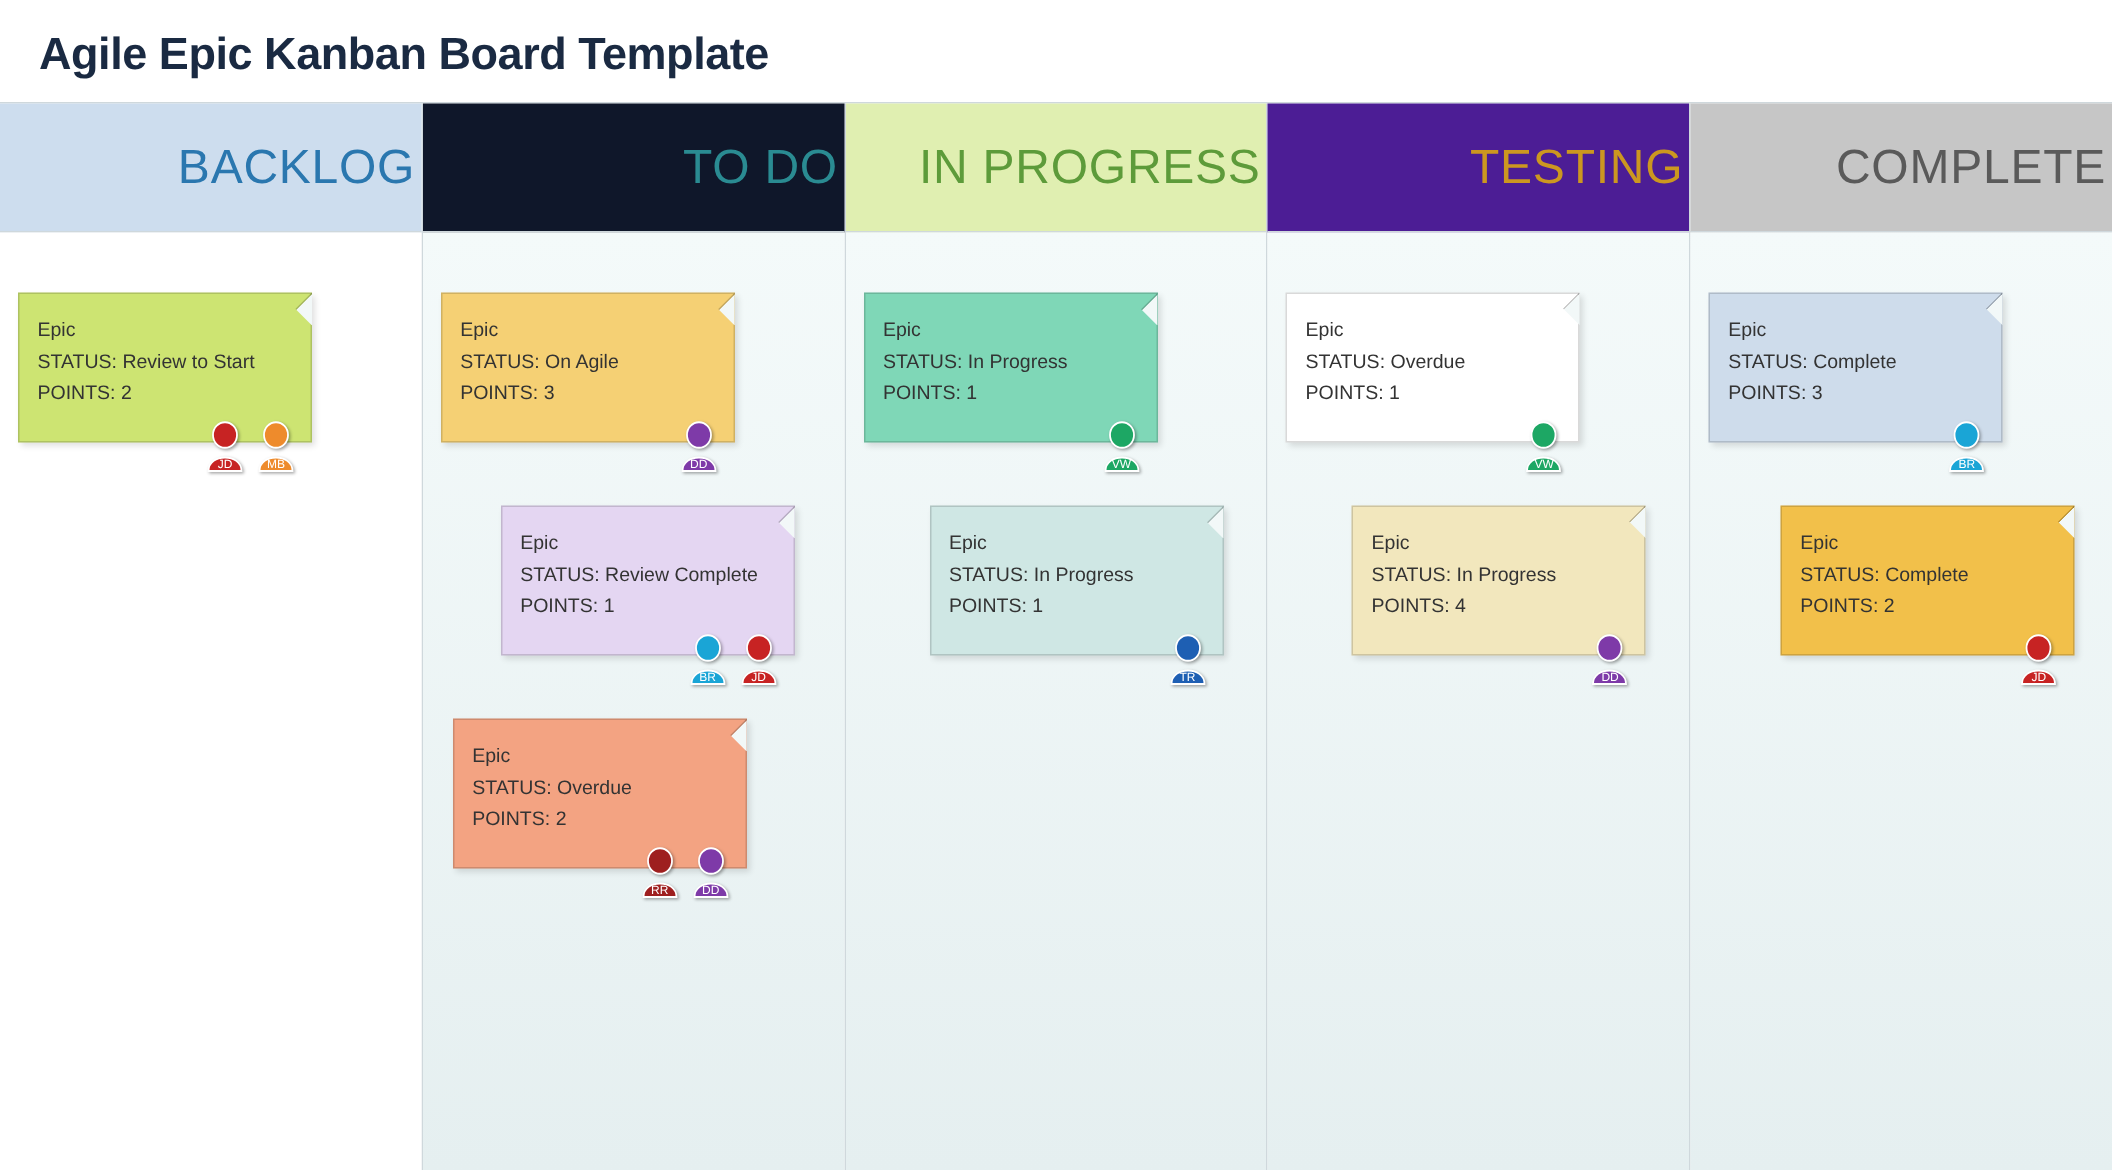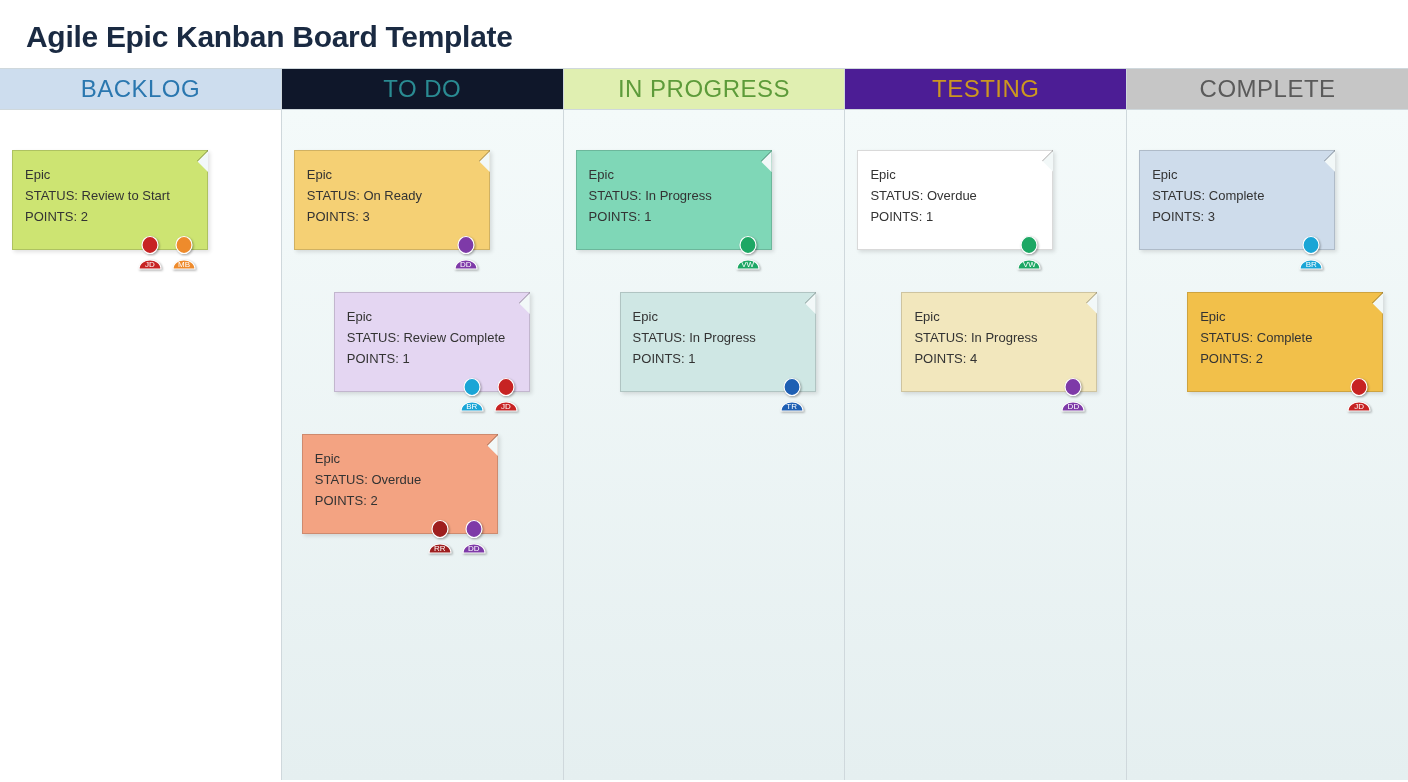--- a/index.html
+++ b/index.html
@@ -24,24 +24,24 @@
       height: calc(100% - 70px);
     }
     .column {
       flex: 1;
       border-right: 1px solid #cfd8dc;
       display: flex;
       flex-direction: column;
     }
     .column:last-child { border-right: none; }
     .col-head {
-      text-align: center;
-      font-size: 24px;
+      text-align: right;
+      font-size: 32px;
       font-weight: 500;
-      padding: 6px 4px;
+      padding: 24px 4px;
       border-bottom: 1px solid #cfd8dc;
       letter-spacing: 0.5px;
     }
     .col-body {
       flex: 1;
       padding: 40px 12px 12px;
       position: relative;
       background: linear-gradient(180deg, #f4fafa 0%, #e5eff0 100%);
     }
     .column[data-col-index="0"] .col-body { background: #ffffff; }
@@ -118,21 +118,21 @@
             </div>
           </div>
         </div>
       </div>
     </div>
     <div class="column" data-col-index="1">
       <div class="col-head" style="background: #0f172a; color: rgb(42, 139, 146);">TO DO</div>
       <div class="col-body">
         <div class="card" style="background: rgb(245, 208, 116); margin-left: 0px;">
           <div class="card-line">Epic</div>
-          <div class="card-line"><span>STATUS</span>: <span>On Ready</span></div>
+          <div class="card-line"><span>STATUS</span>: <span>On Agile</span></div>
           <div class="card-line"><span>POINTS</span>: <span>3</span></div>
           <div class="avatars">
             <div class="avatar">
               <svg viewBox="0 0 30 36">
     <ellipse cx="15" cy="10" rx="8" ry="8.5" fill="#7e3aa8" stroke="#fff" stroke-width="1.2"></ellipse>
     <path d="M4 34 C4 22 26 22 26 34 Z" fill="#7e3aa8" stroke="#fff" stroke-width="1.2"></path>
   </svg>
               <div class="avatar-label">DD</div>
             </div>
           </div>

